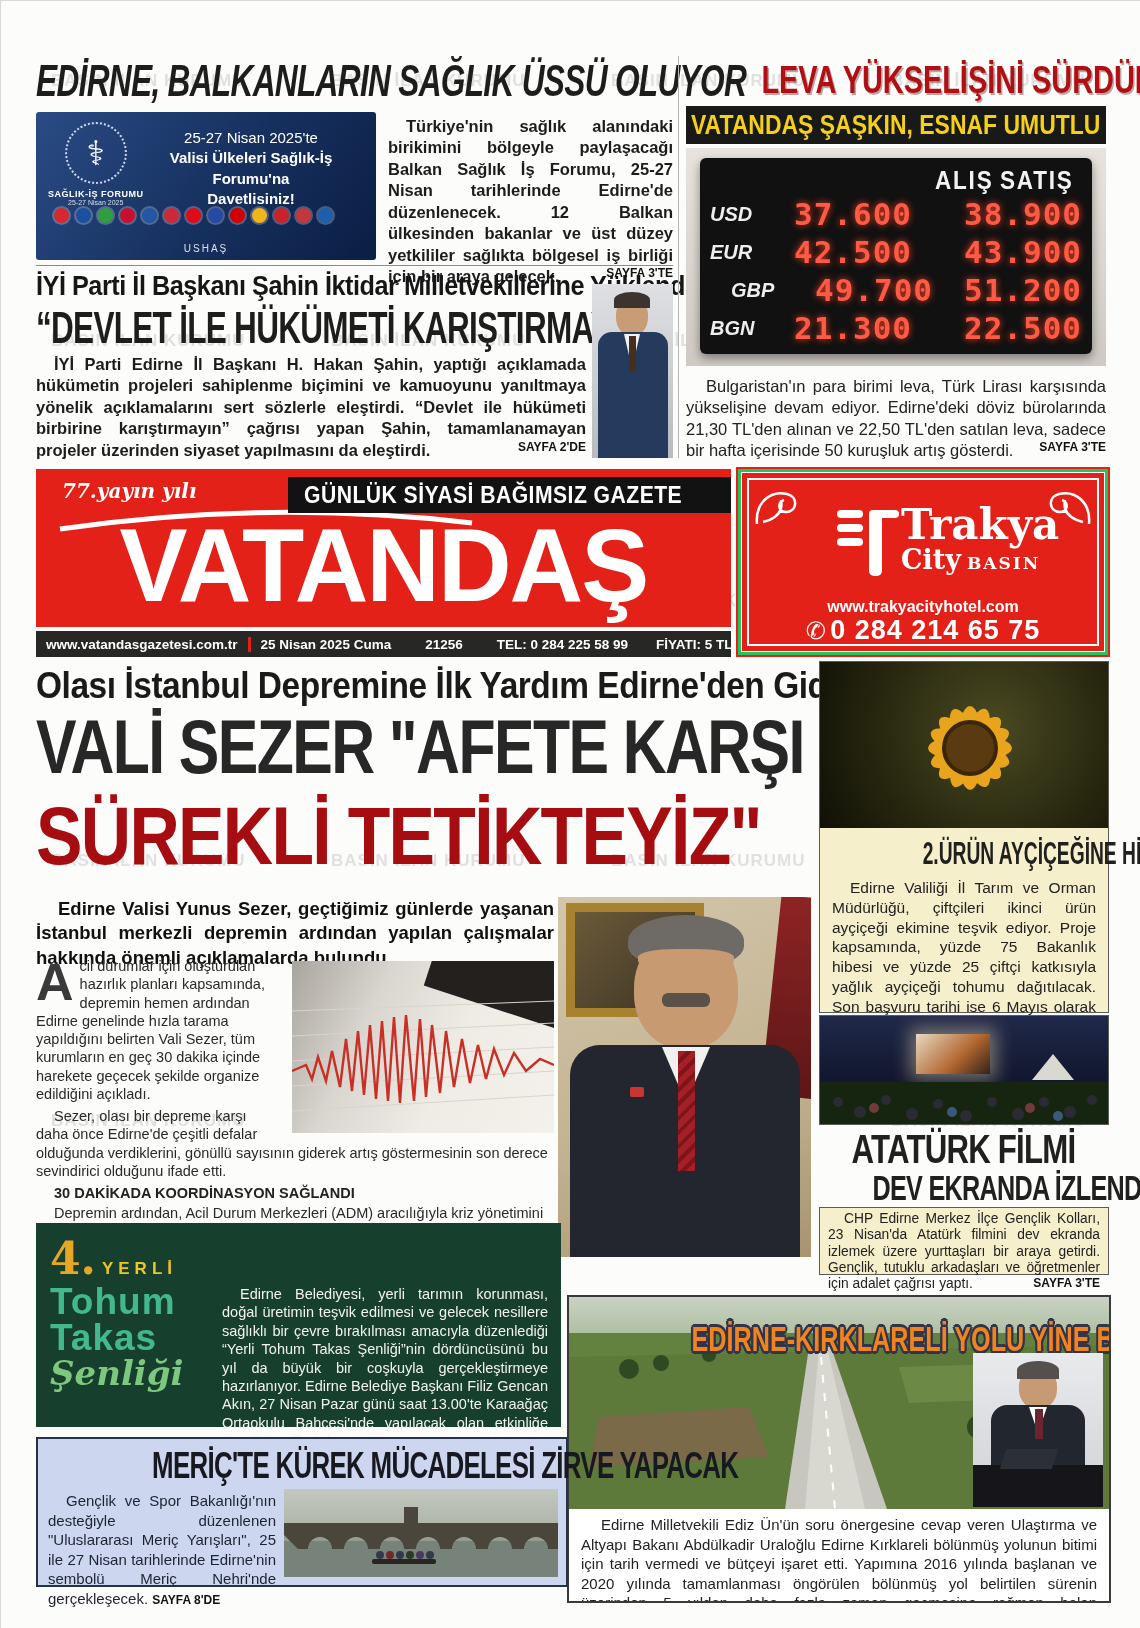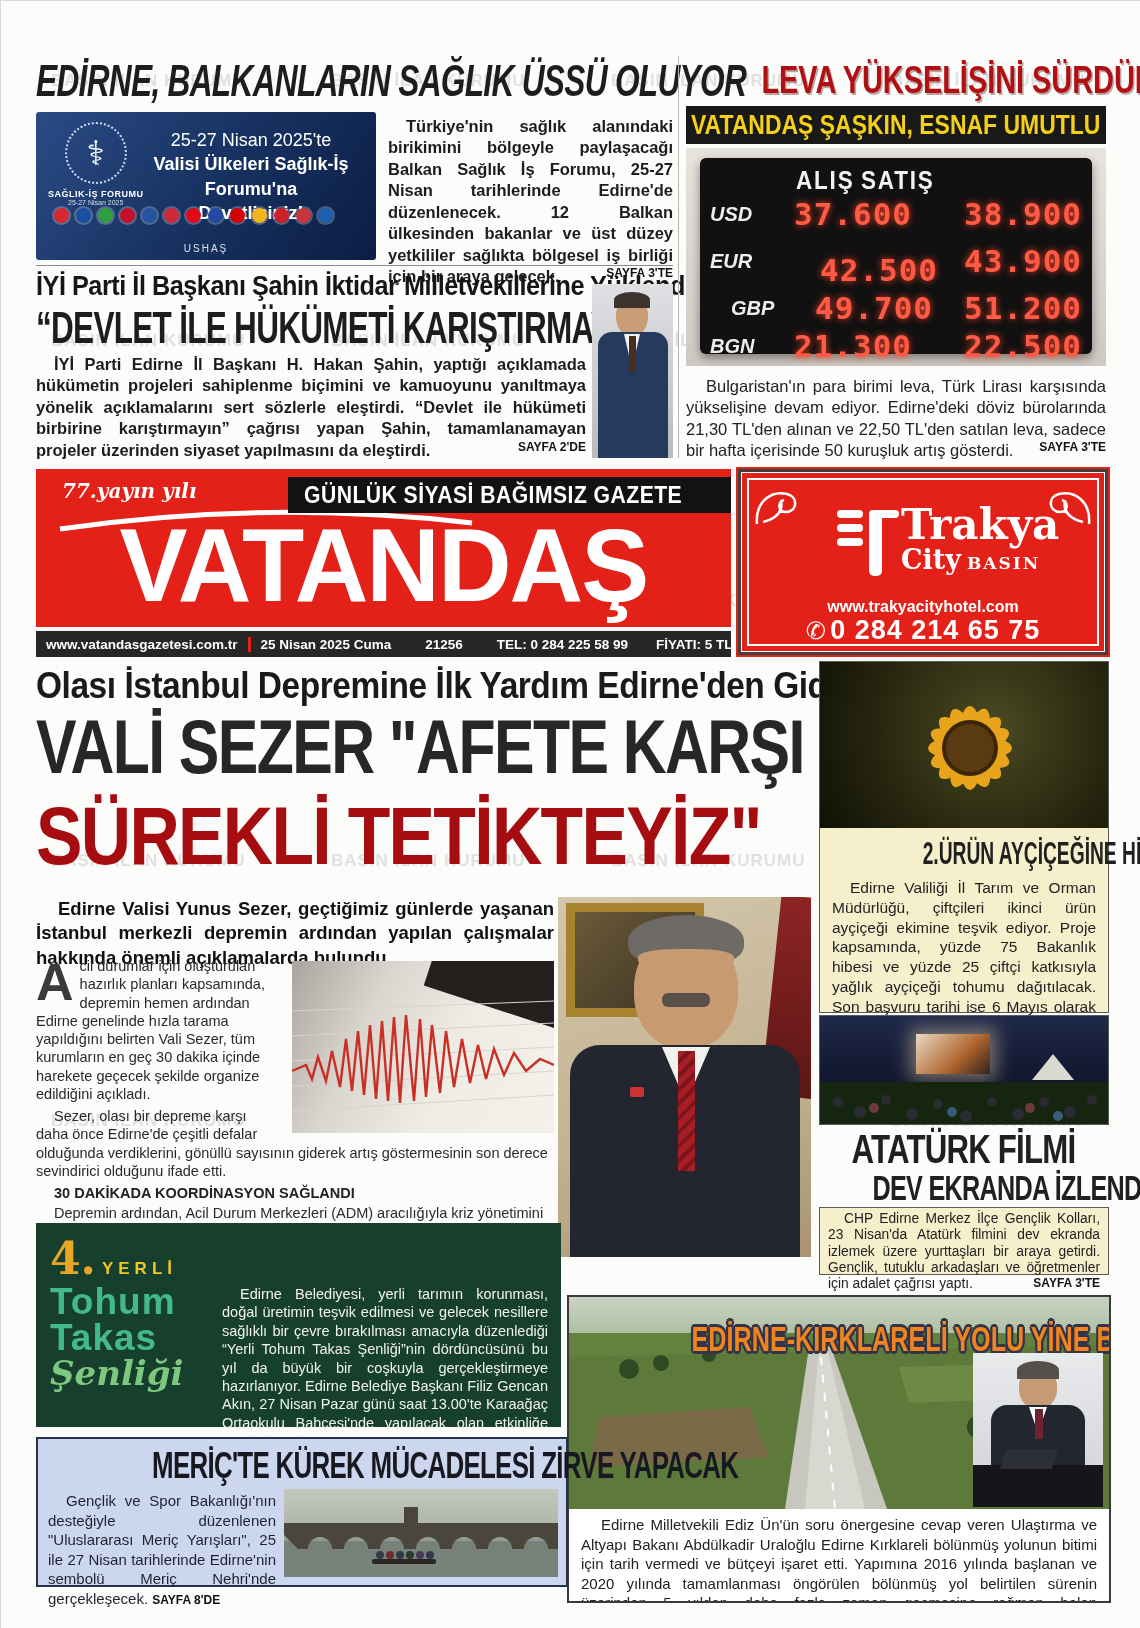--- a/index.html
+++ b/index.html
@@ -12,21 +12,21 @@
   .pageref{font-weight:bold;font-size:12px;color:#111;white-space:nowrap;}
   .wm{position:absolute;color:rgba(185,185,185,.42);font-weight:bold;font-size:17px;
       letter-spacing:1px;pointer-events:none;white-space:nowrap;}
   
   .h-black{font-weight:800;color:#1d1d1b;}
   .tl-head{font-size:44px;letter-spacing:-1px;}
   .banner{background:linear-gradient(125deg,#2a4b85 0%,#16305e 55%,#0b1e44 100%);color:#fff;border-radius:3px;}
   .banner .cad{font-size:34px;line-height:1;}
   .banner .cadcirc{width:58px;height:58px;border:2px dotted #cfd8ef;border-radius:50%;
       display:flex;align-items:center;justify-content:center;}
-  .banner-txt{font-size:18px;line-height:1.35;text-align:center;}
+  .banner-txt{font-size:15px;line-height:1.35;text-align:center;}
   .flagrow{display:flex;gap:7px;}
   .flagrow span{width:15px;height:15px;border-radius:50%;display:inline-block;
       box-shadow:0 0 0 2px rgba(255,255,255,.25);}
   .tl-body{font-size:16.5px;line-height:1.3;color:#1c1c1c;font-weight:600;}
   .kicker2{font-size:28px;font-weight:600;color:#161616;letter-spacing:-.5px;}
   .tl-head2{font-size:45px;letter-spacing:-1px;}
   
   .leva-head{font-size:38px;font-weight:800;color:#b01013;text-shadow:2px 2px 0 rgba(70,0,0,.35);}
   .blackbar{background:#191917;color:#f5d019;font-weight:800;}
   .board-photo{background:linear-gradient(180deg,#e7e3dd,#cfc9c2);}
@@ -36,21 +36,21 @@
   .led{font-family:"DejaVu Sans Mono",monospace;color:#ff5a45;font-weight:bold;font-size:31px;
        letter-spacing:1px;text-shadow:0 0 7px rgba(255,70,40,.9);}
   .tr-body{font-size:16.5px;line-height:1.3;color:#222;}
   
   .mast{background:#e32119;}
   .yayin{font-family:"DejaVu Serif",serif;font-style:italic;color:#fff;font-size:20px;font-weight:bold;}
   .tagline{background:#121212;color:#fff;font-weight:800;font-size:23px;letter-spacing:.5px;}
   .vatandas{color:#fff;font-weight:800;font-size:104px;letter-spacing:-2px;line-height:1;}
   .infobar{background:#272725;color:#fff;font-weight:bold;font-size:13.5px;display:flex;align-items:center;}
   .infobar .seg{padding:0 10px;white-space:nowrap;}
-  .ad{background:#e32119;border:3px solid #404040;outline:2px solid #e32119;box-shadow:0 0 0 1px #fff inset;}
+  .ad{background:#e32119;border:3px solid #22c55e;outline:2px solid #e32119;box-shadow:0 0 0 1px #fff inset;}
   .ad-inner{position:absolute;inset:6px;border:2px solid #fff;}
   .ad-brand{font-family:"DejaVu Serif",serif;color:#fff;font-weight:bold;}
   .ad-web{color:#fff;font-weight:bold;font-size:16px;}
   .ad-phone{color:#fff;font-weight:800;font-size:27px;letter-spacing:1px;}
   
   .mkicker{font-size:36px;font-weight:600;color:#1a1a1a;letter-spacing:-.5px;}
   .mh1{font-size:76px;font-weight:800;color:#272727;letter-spacing:-2px;}
   .mh2{font-size:82px;font-weight:800;color:#a50d10;letter-spacing:-2px;}
   .lead{font-size:18.5px;font-weight:bold;color:#101010;line-height:1.32;}
   .mbody{font-size:14.5px;line-height:1.26;color:#2a2a2a;}
@@ -181,32 +181,32 @@
   <div class="abs" style="left:685px;top:58px;width:420px;height:400px;z-index:2;">
     <div style="text-align:center;">
       <span class="cond-c leva-head" style="transform:scaleX(0.76);">LEVA YÜKSELİŞİNİ SÜRDÜRÜYOR</span>
     </div>
     <div class="blackbar" style="margin-top:4px;height:38px;display:flex;align-items:center;justify-content:center;">
       <span class="cond-c" style="font-size:28px;transform:scaleX(0.82);">VATANDAŞ ŞAŞKIN, ESNAF UMUTLU</span>
     </div>
 
     <div class="board-photo" style="margin-top:4px;height:218px;position:relative;">
       <div class="board abs" style="left:14px;top:10px;width:392px;height:196px;">
-        <div style="display:flex;padding:8px 10px 0 96px;justify-content:flex-start;">
+        <div style="display:flex;padding:8px 10px 0 96px;justify-content:flex-end;">
           <span class="hdr cond" style="transform:scaleX(.9);">ALIŞ</span>
           <span class="hdr cond" style="transform:scaleX(.9);">SATIŞ</span>
         </div>
         <div style="display:flex;align-items:center;padding:1px 10px;">
           <span class="code" style="width:84px;">USD</span>
           <span class="led" style="flex:1;text-align:left;">37.600</span>
           <span class="led">38.900</span>
         </div>
         <div style="display:flex;align-items:center;padding:1px 10px;">
           <span class="code" style="width:84px;">EUR</span>
-          <span class="led" style="flex:1;text-align:center;margin-top:18px;">42.500</span>
+          <span class="led" style="flex:1;text-align:left;">42.500</span>
           <span class="led">43.900</span>
         </div>
         <div style="display:flex;align-items:center;padding:1px 10px;">
           <span class="code" style="width:84px;margin-left:21px;">GBP</span>
           <span class="led" style="flex:1;text-align:left;">49.700</span>
           <span class="led">51.200</span>
         </div>
         <div style="display:flex;align-items:center;padding:1px 10px;">
           <span class="code" style="width:84px;">BGN</span>
           <span class="led" style="flex:1;text-align:left;">21.300</span>

